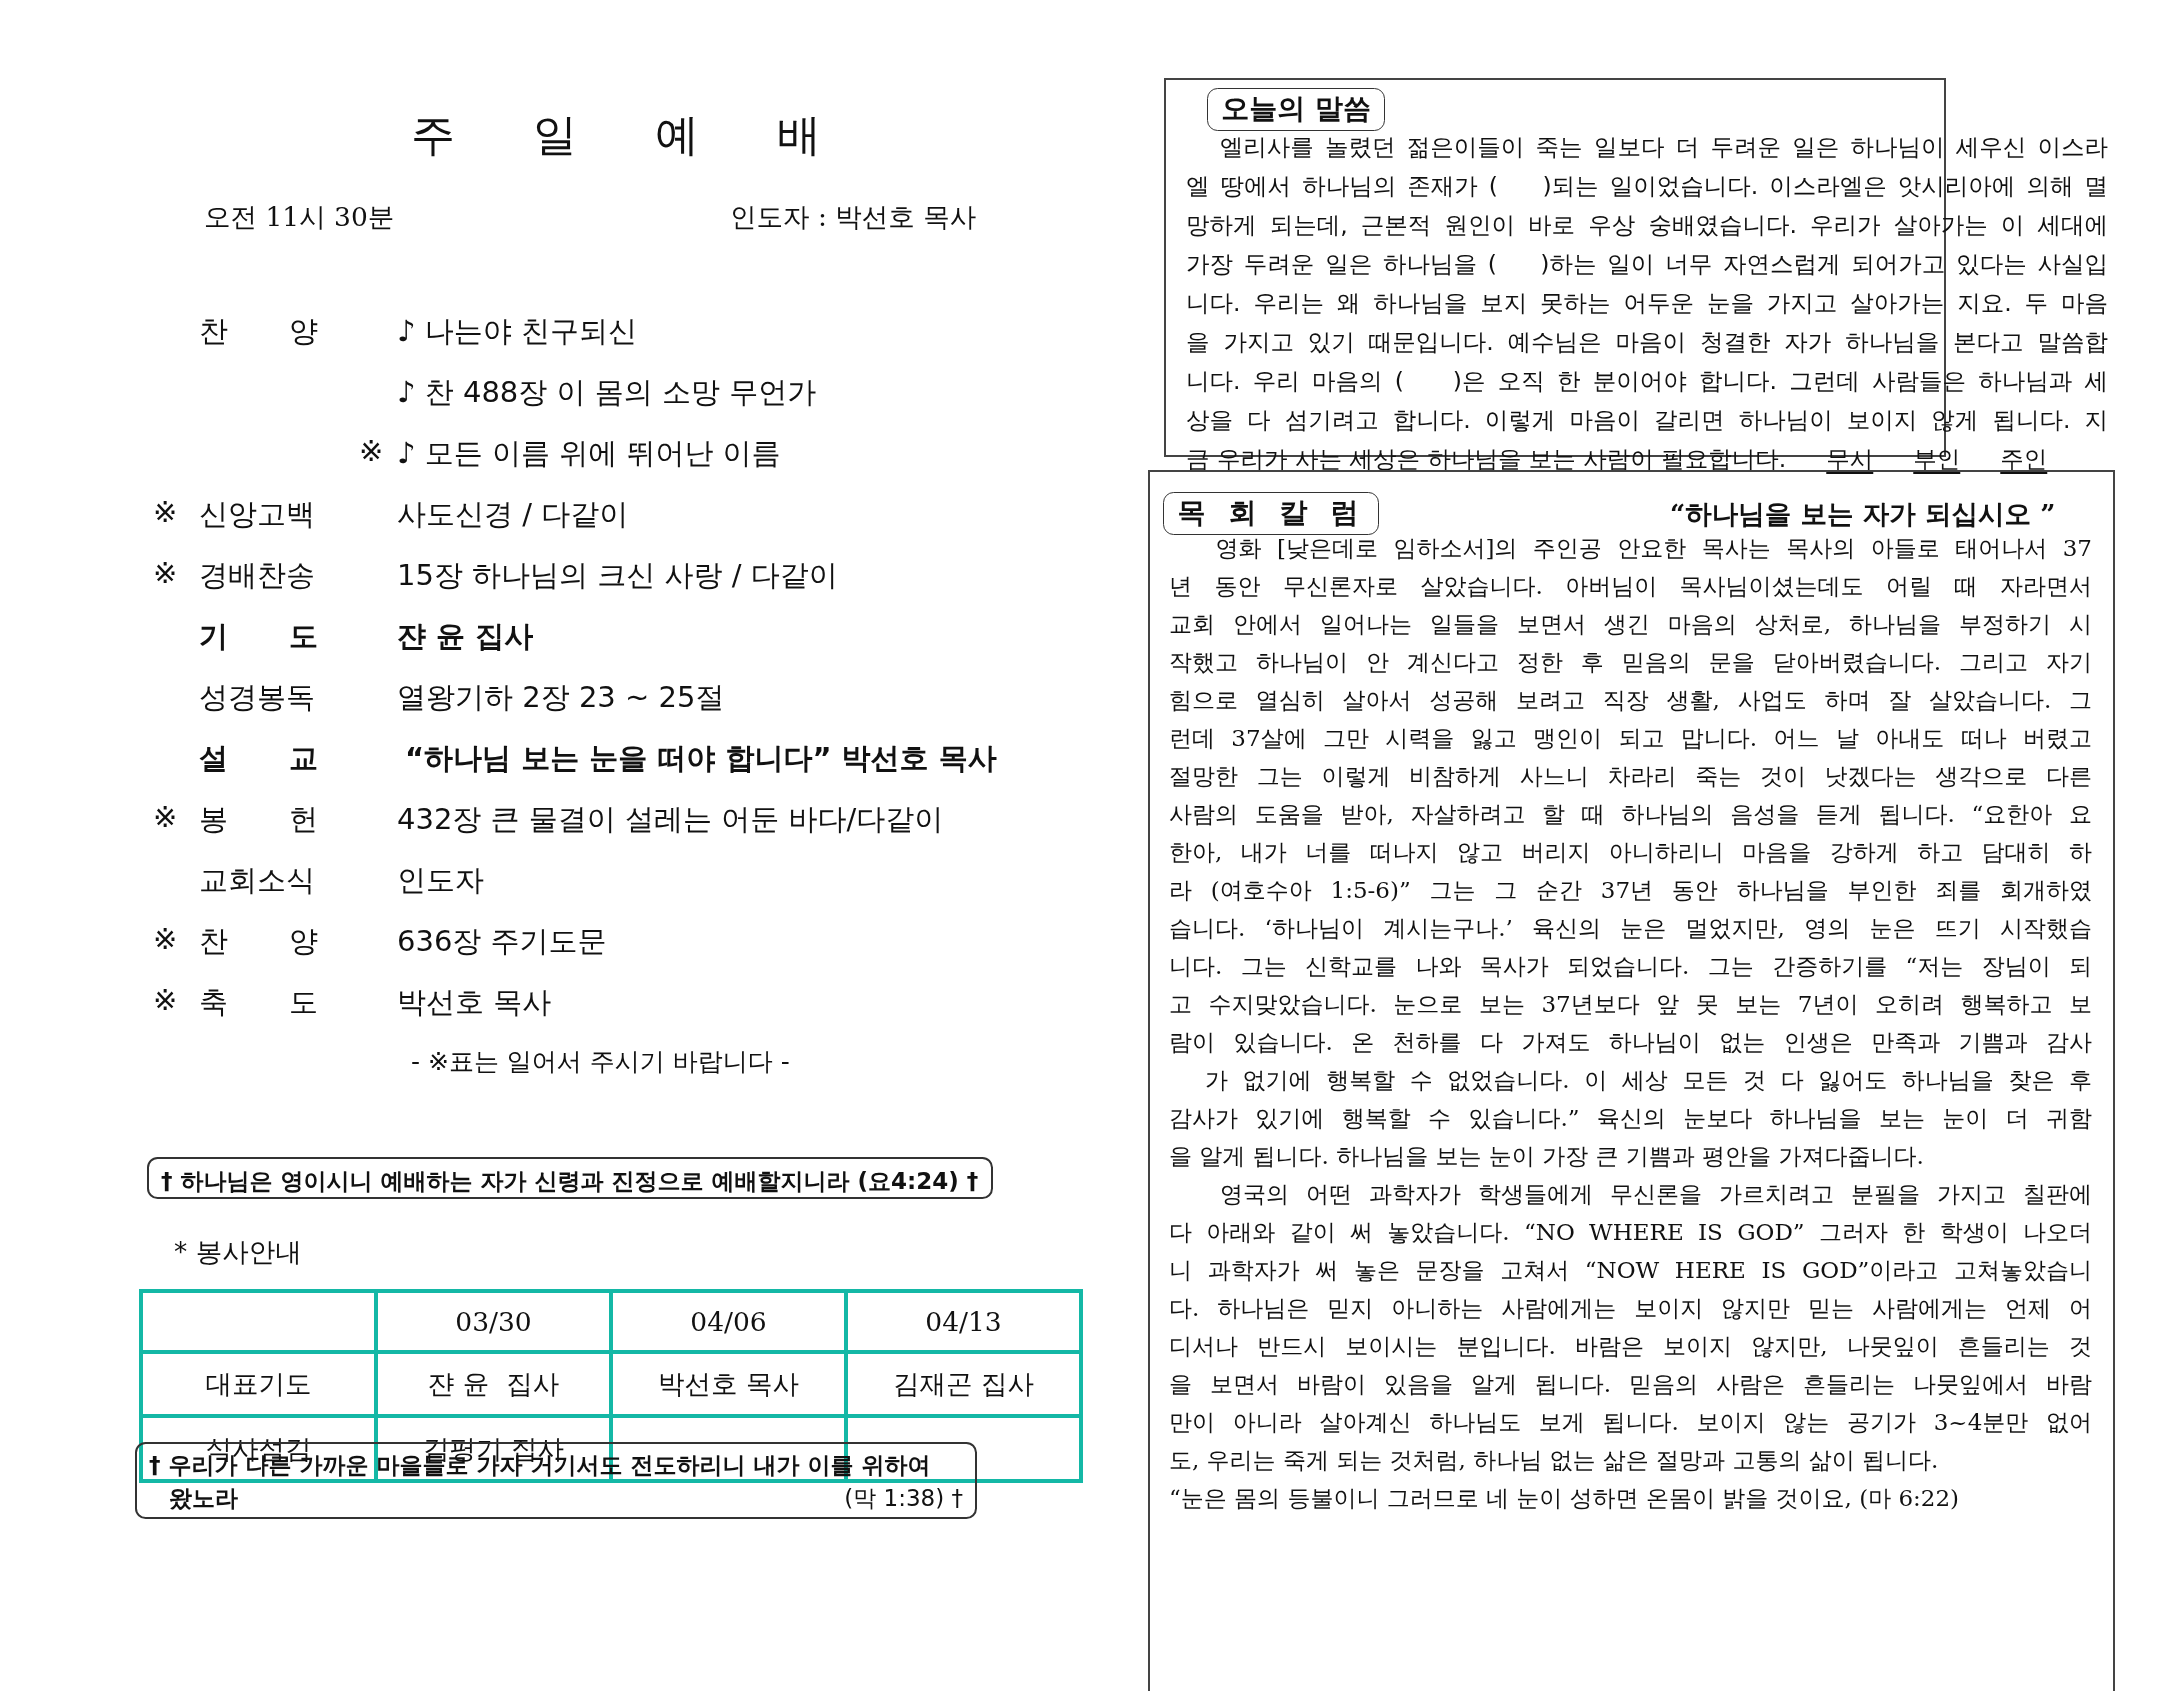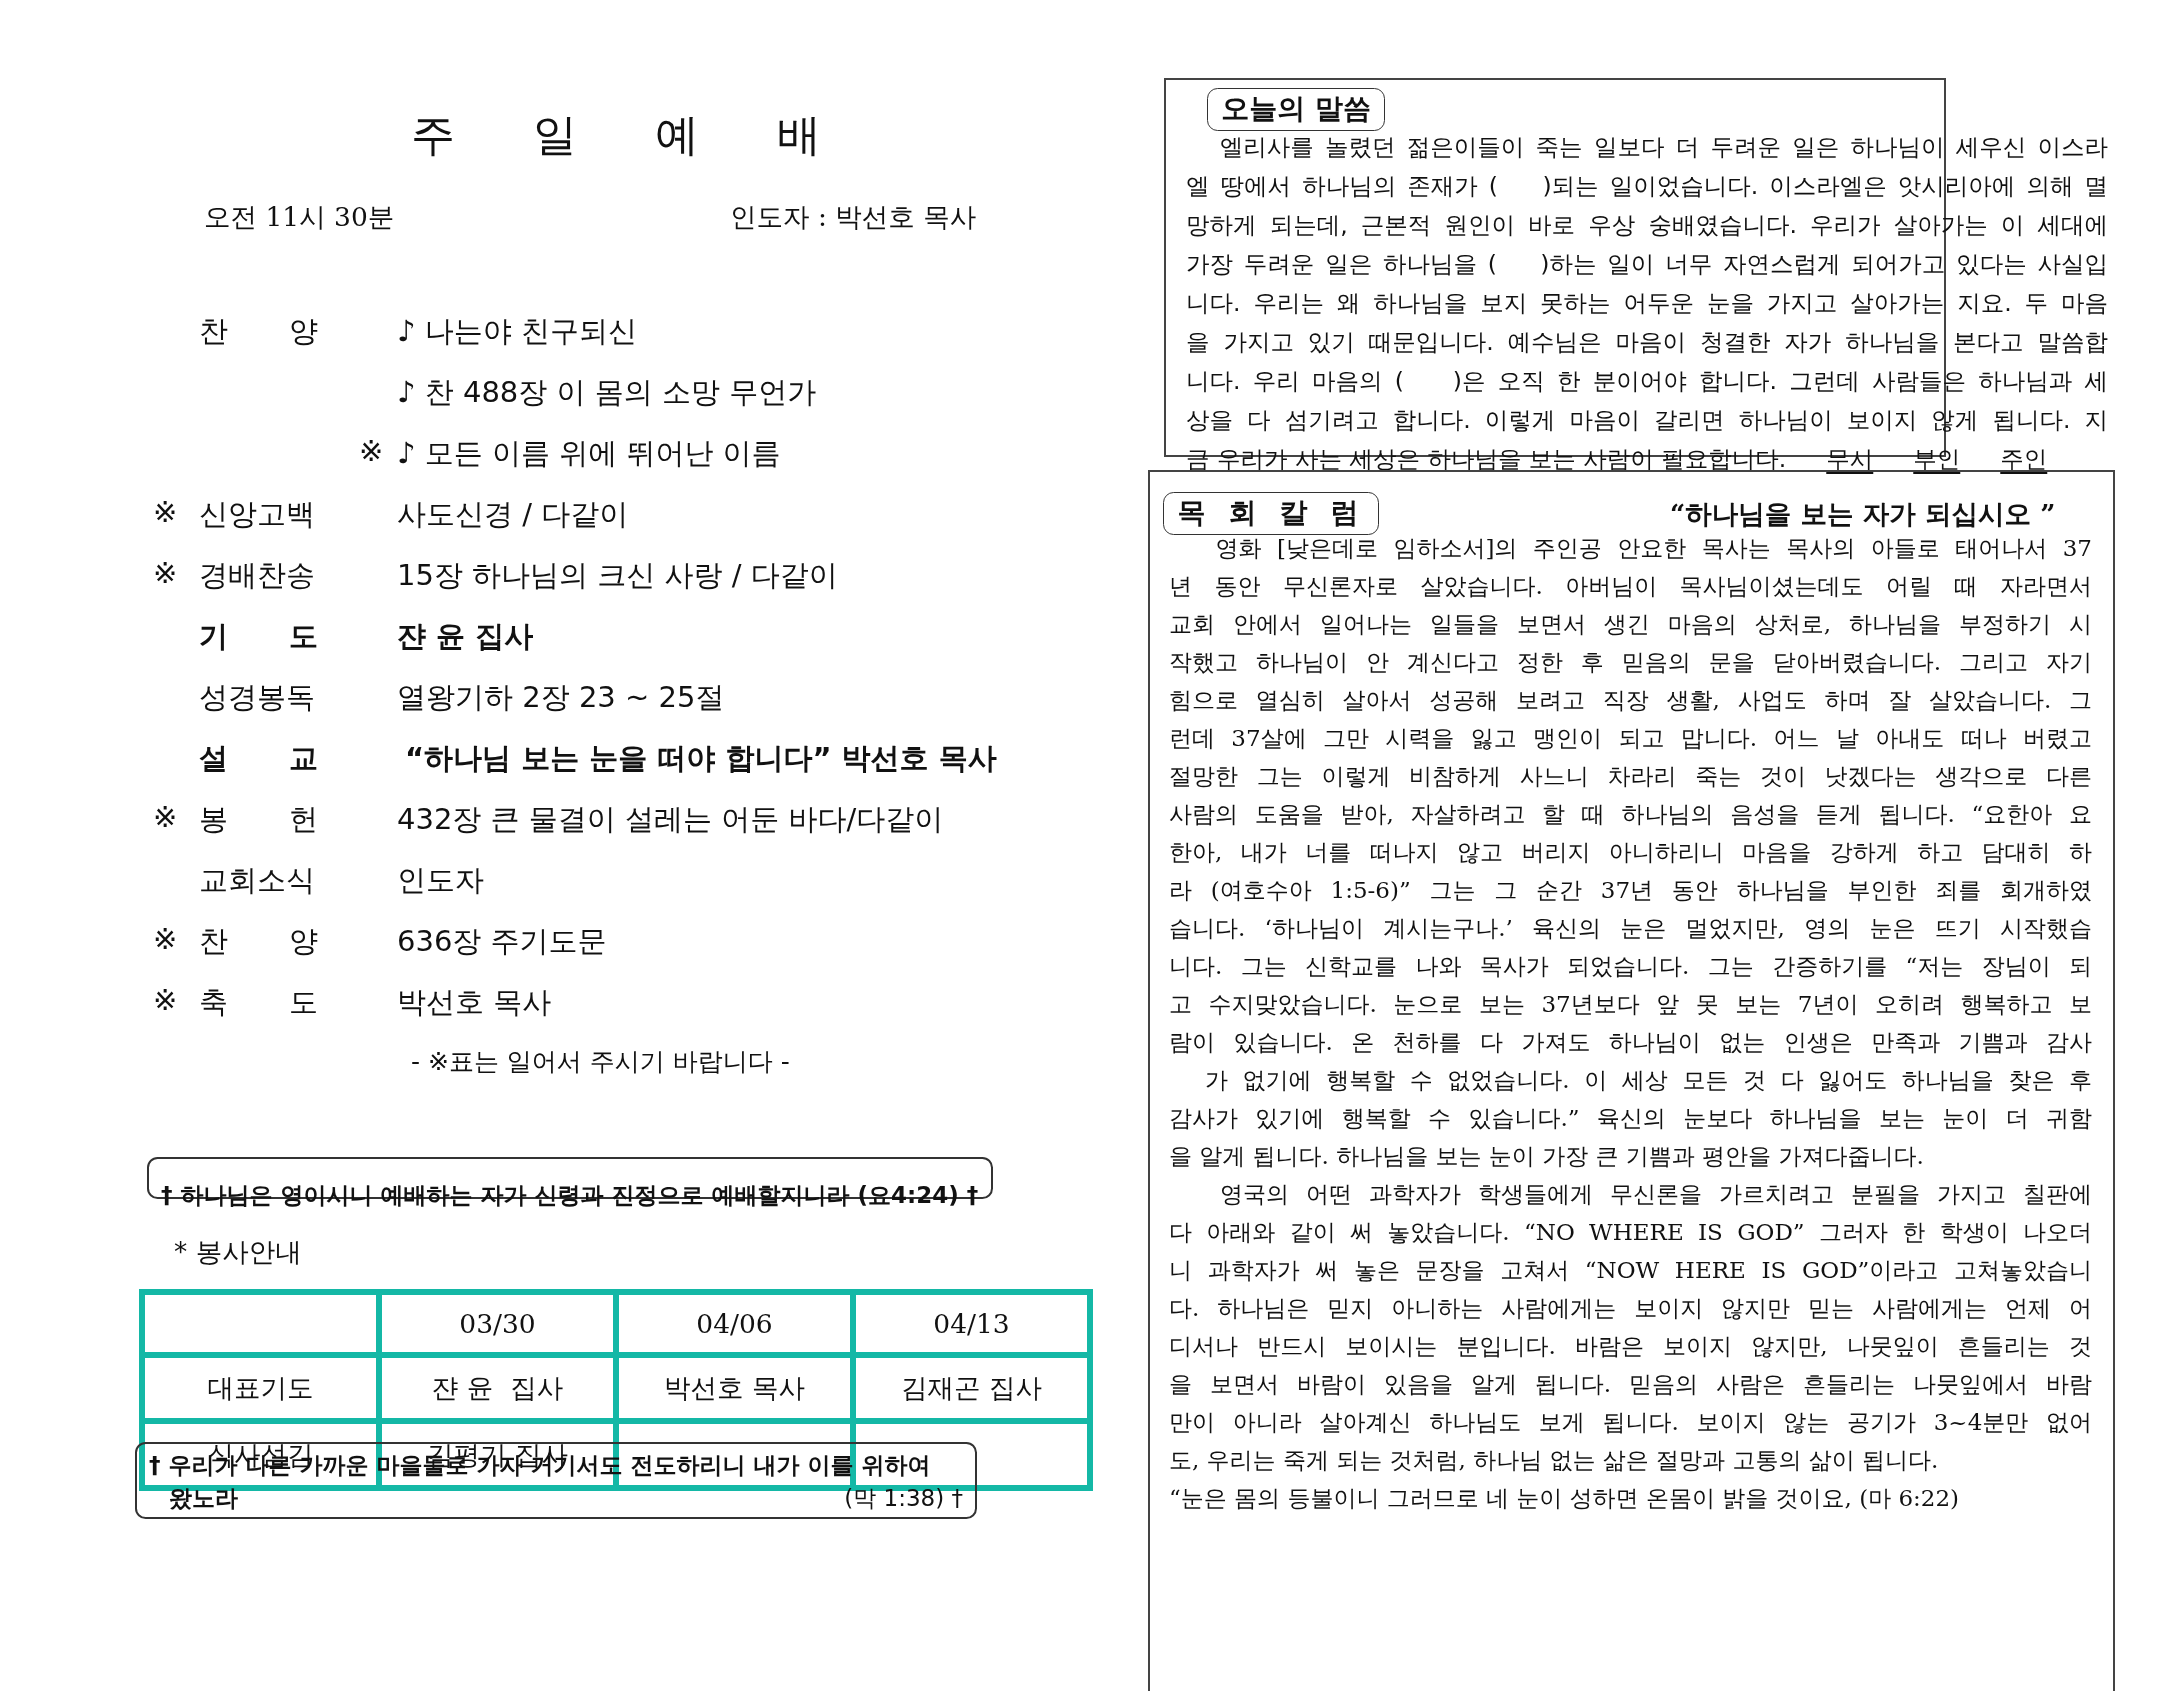--- a/index.html
+++ b/index.html
@@ -11,21 +11,21 @@
   .order-row .mark { position:absolute; left:0; top:0; }
   .order-row .label { position:absolute; left:46px; top:0; }
   .order-row .label.spread { letter-spacing:0; width:119px; display:flex; justify-content:space-between; }
   .order-row .value { position:absolute; left:244px; top:0; white-space:nowrap; }
   .order-row .submark { position:absolute; left:206px; top:0; }
   .bold { font-weight:bold; }
   .notice { left:411px; top:1045px; font-size:25px; }
   .verse-box { position:absolute; border:2px solid #333; border-radius:10.6px; padding:5.3px 12px; font-size:24px; font-weight:bold; box-sizing:border-box; }
   .serve-title { left:174px; top:1234px; font-size:26.5px; }
   table.serve { position:absolute; left:139px; top:1289px; border-collapse:collapse; font-family:"DejaVu Serif", serif; font-size:26.5px; }
-  table.serve td { border:6px solid #14b8a6; width:207px; text-align:center; padding:12px; }
+  table.serve td { border:4px solid #14b8a6; width:207px; text-align:center; padding:12px; }
   table.serve tr.h td { height:33px; }
   table.serve tr.r td { height:34px; }
   table.serve tr.r2 td { height:37px; }
   .panel { position:absolute; border:2px solid #444; box-sizing:border-box; }
   .tag { position:absolute; border:1.3px solid #333; border-radius:10.6px; font-weight:bold; font-size:28px; padding:1.3px 13.3px; background:#fff; }
   .para { position:absolute; font-size:23.5px; line-height:39px; text-align:justify; text-align-last:justify; }
   .para .ln { display:block; white-space:nowrap; text-align:justify; text-align-last:justify; }
   .para .ln.last { text-align-last:left; }
   .serif { font-family:"DejaVu Serif", serif; }
   .answers { display:inline-flex; gap:40px; margin-left:40px; }
@@ -127,21 +127,21 @@
         <span>축</span>
         <span>도</span>
       </span>
       <span class="submark"></span>
       <span class="value">박선호 목사</span>
     </div>
   </div>
 
 <div class="abs notice">- ※표는 일어서 주시기 바랍니다 -</div>
 
-<div class="verse-box" style="left:147px; top:1157px; width:846px; height:42px; white-space:nowrap; font-size:23px; padding-top:21px;">
+<div class="verse-box" style="left:147px; top:1157px; width:846px; height:42px; white-space:nowrap; font-size:23px; padding-top:7px;">
   <span>† 하나님은 영이시니 예배하는 자가 신령과 진정으로 예배할지니라 (요4:24) †</span>
 </div>
 
 <div class="abs serve-title">* 봉사안내</div>
 
 <table class="serve">
   <tbody>
       <tr class="h">
     <td></td>
     <td>03/30</td>

